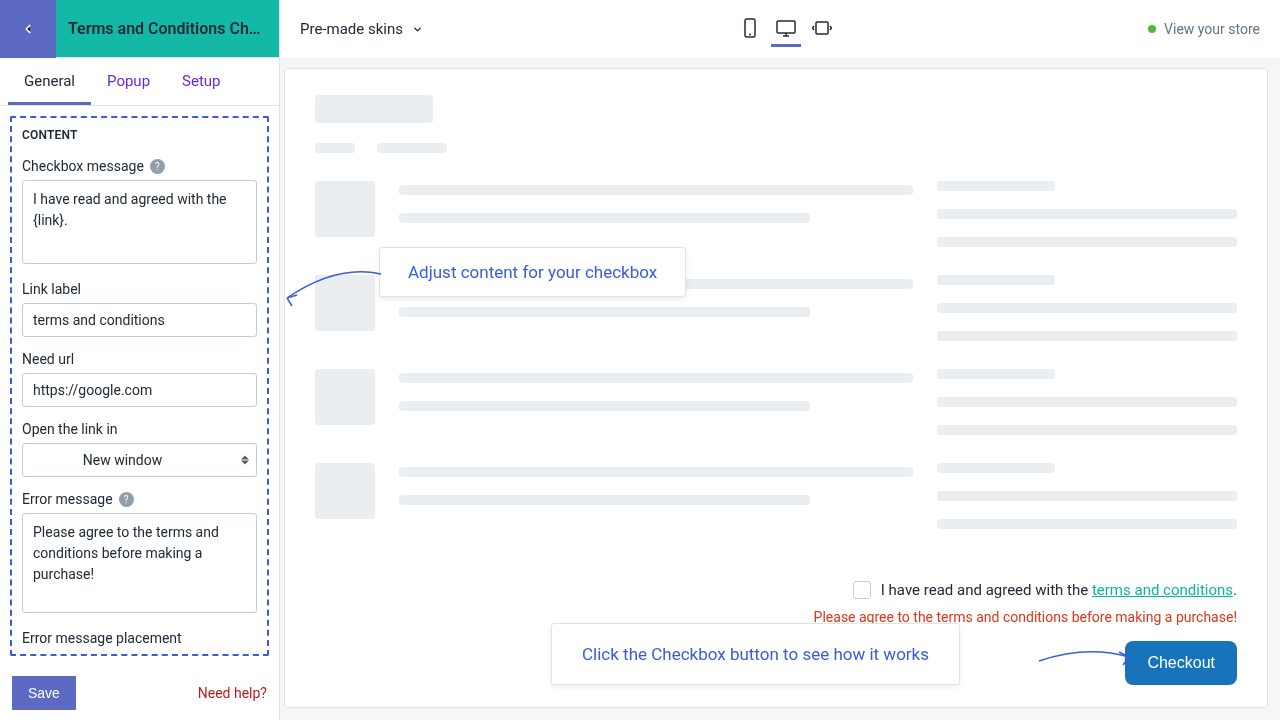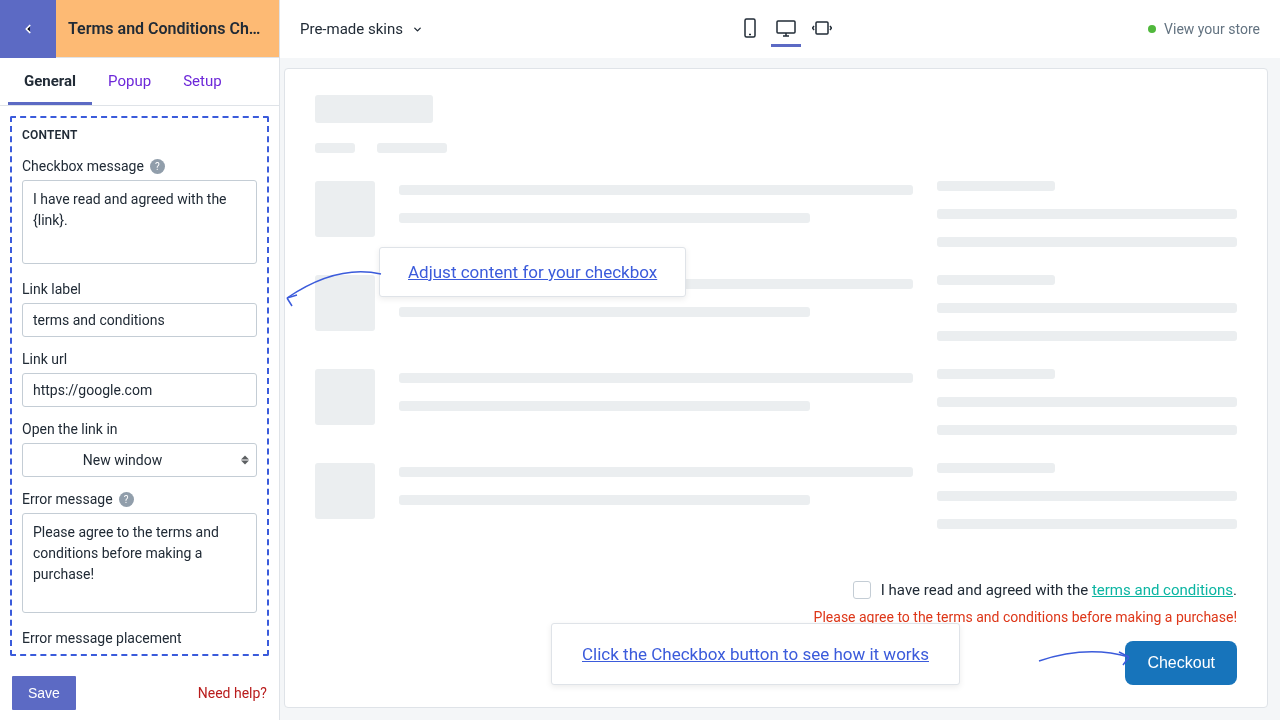--- a/index.html
+++ b/index.html
@@ -1,27 +1,27 @@
 <!DOCTYPE html>
 <html><head>
 <meta charset="utf-8">
 <style>
   * { box-sizing: border-box; margin: 0; padding: 0; }
   body { font-family: -apple-system, BlinkMacSystemFont, "Segoe UI", Roboto, sans-serif; font-size: 14px; color: #212b36; background: #f4f6f8; overflow: hidden; }
   .app { display: flex; height: 720px; width: 1280px; }
 
   
   .sidebar { width: 280px; background: #fff; border-right: 1px solid #dfe3e8; display: flex; flex-direction: column; }
-  .sidebar-header { display: flex; align-items: center; height: 58px; border-bottom: 1px solid #dfe3e8; background: #fdba74; }
+  .sidebar-header { display: flex; align-items: center; height: 58px; border-bottom: 1px solid #dfe3e8; background: #14b8a6; }
   .back-btn { width: 56px; height: 58px; background: #5c6ac4; display: flex; align-items: center; justify-content: center; cursor: pointer; }
   .back-btn svg { width: 14px; height: 14px; stroke: #fff; }
   .sidebar-title { flex: 1; padding: 0 12px; font-weight: 600; font-size: 16px; white-space: nowrap; overflow: hidden; text-overflow: ellipsis; }
   .tabs { display: flex; border-bottom: 1px solid #dfe3e8; padding: 0 8px; }
   .tab { padding: 14px 16px 12px; color: #6d28d9; cursor: pointer; border-bottom: 3px solid transparent; font-size: 15px; }
-  .tab.active { color: #212b36; border-bottom-color: #5c6ac4; font-weight: 700; }
+  .tab.active { color: #212b36; border-bottom-color: #5c6ac4; font-weight: 400; }
   .panel-scroll { flex: 1; overflow: hidden; padding: 10px; }
   .dashed-box { border: 2px dashed #3b5bdb; border-radius: 2px; padding: 10px 10px 14px 10px; height: 540px; overflow: hidden; }
   .section-h { font-size: 12px; font-weight: 600; letter-spacing: .2px; color: #212b36; margin-bottom: 16px; }
   .field { margin-bottom: 14px; }
   .field-label { font-size: 14px; margin-bottom: 6px; display: flex; align-items: center; gap: 6px; }
   .help-dot { width: 15px; height: 15px; border-radius: 50%; background: #919eab; color: #fff; font-size: 10px; display: inline-flex; align-items: center; justify-content: center; }
   .txt, .sel, .ta { width: 100%; border: 1px solid #c4cdd5; border-radius: 3px; padding: 8px 10px; font-size: 14px; font-family: inherit; color: #212b36; background: #fff; }
   .ta { resize: none; height: 84px; line-height: 1.5; }
   .ta.err { height: 100px; }
   .sel-wrap { position: relative; }
@@ -62,21 +62,21 @@
   .sk-box { width:118px; height:28px; }
 
   .tc-area { position:absolute; bottom: 22px; right: 30px; left: 16px; text-align:right; }
   .tc-line { display:flex; align-items:center; justify-content:flex-end; gap:10px; font-size:15px; }
   .cb { width:18px; height:18px; border:1.5px solid #c4cdd5; border-radius:3px; background:#fff; }
   .tc-link { color: #0bb5a2; text-decoration: underline; cursor:pointer; }
   .err-msg { color: #de3618; font-size: 14px; margin-top: 10px; }
   .checkout-btn { margin-top: 16px; background: #1774bb; color:#fff; border:none; padding: 13px 22px; font-size:16px; border-radius:8px; cursor:pointer; }
 
   
-  .callout { position:absolute; background:#fff; border:1px solid #dfe3e8; box-shadow: 0 2px 6px rgba(0,0,0,.08); padding: 14px 28px; border-radius:3px; color:#3b5bdb; font-size:17px;text-decoration:underline; }
+  .callout { position:absolute; background:#fff; border:1px solid #dfe3e8; box-shadow: 0 2px 6px rgba(0,0,0,.08); padding: 14px 28px; border-radius:3px; color:#3b5bdb; font-size:17px; }
   .callout.c1 { top: 178px; left: 94px; }
   .callout.c2 { bottom: 22px; left: 266px; padding: 20px 30px; }
   .arrow { position:absolute; stroke:#3b5bdb; fill:none; }
 </style>
 </head>
 <body>
 
 <div class="app">
 
   <aside class="sidebar">
@@ -106,21 +106,21 @@
           </div>
           <textarea class="ta" style="">I have read and agreed with the {link}.</textarea>
         </div>
 
         <div class="field">
           <div class="field-label">Link label</div>
           <input class="txt" value="terms and conditions" style="">
         </div>
 
         <div class="field">
-          <div class="field-label">Link url</div>
+          <div class="field-label">Need url</div>
           <input class="txt" value="https://google.com" style="">
         </div>
 
         <div class="field">
           <div class="field-label">Open the link in</div>
           <div class="sel-wrap">
             <select class="sel">
               <option>New window</option>
             </select>
             <span class="sel-caret">

